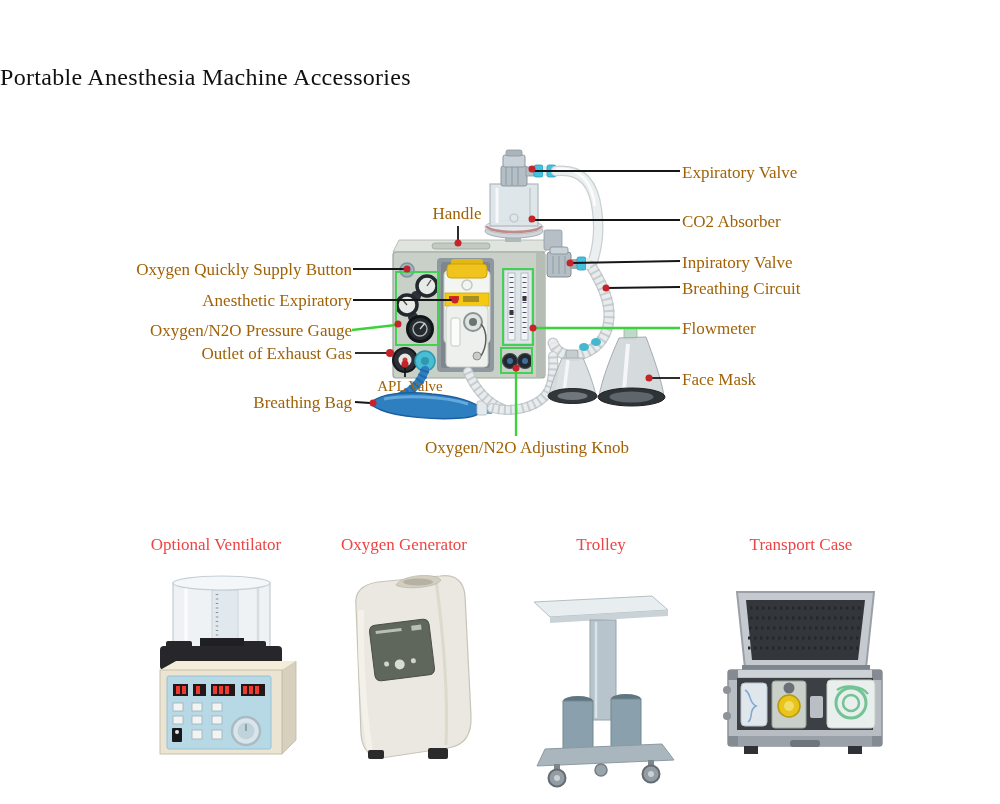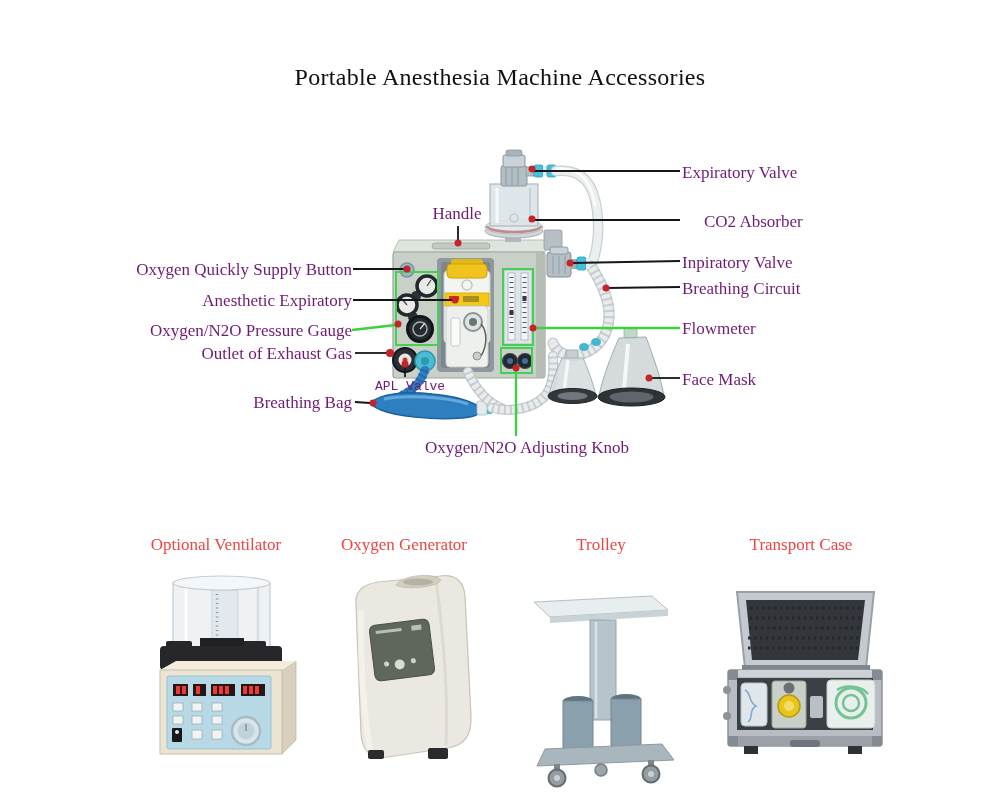--- a/index.html
+++ b/index.html
@@ -1,30 +1,30 @@
 <!DOCTYPE html>
 <html><head>
 <meta charset="utf-8">
 <style>
   html,body{margin:0;padding:0;background:#ffffff;}
   .page{
     position:relative;width:1000px;height:804px;background:#ffffff;overflow:hidden;
     font-family:"Liberation Serif","DejaVu Serif",serif;color:#141414;
   }
   .title{
-    position:absolute;top:64px;left:0;width:1000px;text-align:center;
+    position:absolute;top:64px;left:0;width:1000px;
     font-size:24px;letter-spacing:.3px;color:#101010;
   }
   .lbl{
-    position:absolute;font-size:17px;line-height:19px;white-space:nowrap;color:#701a75;
+    position:absolute;font-size:17px;line-height:19px;white-space:nowrap;color:#a16207;
   }
   .lbl.right-col{text-align:left;}
   .lbl.left-col{text-align:center;}
   .lbl.centered{transform:translateX(-50%);}
-  .lbl.small{font-size:13px;line-height:15px;font-family:Liberation Mono, monospace;}
+  .lbl.small{font-size:15px;line-height:15px;}
   .acc-lbl{
     position:absolute;top:535px;transform:translateX(-50%);
     font-size:17px;line-height:20px;white-space:nowrap;color:#ef4444;
   }
   svg.scene{position:absolute;left:0;top:0;pointer-events:none;}
 </style>
 </head>
 <body>
 
 <div class="page">
@@ -344,21 +344,21 @@
       <circle cx="458" cy="243" r="3.5"></circle>
         <circle cx="405" cy="364" r="3.5"></circle>
       <circle cx="533" cy="328" r="3.5"></circle>
         <circle cx="516" cy="368" r="3.5"></circle>
     </g>
   </svg>
 
   <div class="lbl centered" style="left:457px;top:204px">Handle</div>
 
   <div class="lbl right-col" style="left:682px;top:163px">Expiratory Valve</div>
-  <div class="lbl right-col" style="left:704px;top:212px">CO2 Absorber</div>
+  <div class="lbl right-col" style="left:682px;top:212px">CO2 Absorber</div>
   <div class="lbl right-col" style="left:682px;top:253px">Inpiratory Valve</div>
   <div class="lbl right-col" style="left:682px;top:279px">Breathing Circuit</div>
   <div class="lbl right-col" style="left:682px;top:319px">Flowmeter</div>
   <div class="lbl right-col" style="left:682px;top:370px">Face Mask</div>
 
   <div class="lbl left-col" style="right:648px;top:260px">Oxygen Quickly Supply Button</div>
   <div class="lbl left-col" style="right:648px;top:291px">Anesthetic Expiratory</div>
   <div class="lbl left-col" style="right:648px;top:321px">Oxygen/N2O Pressure Gauge</div>
   <div class="lbl left-col" style="right:648px;top:344px">Outlet of Exhaust Gas</div>
   <div class="lbl left-col" style="right:648px;top:393px">Breathing Bag</div>

